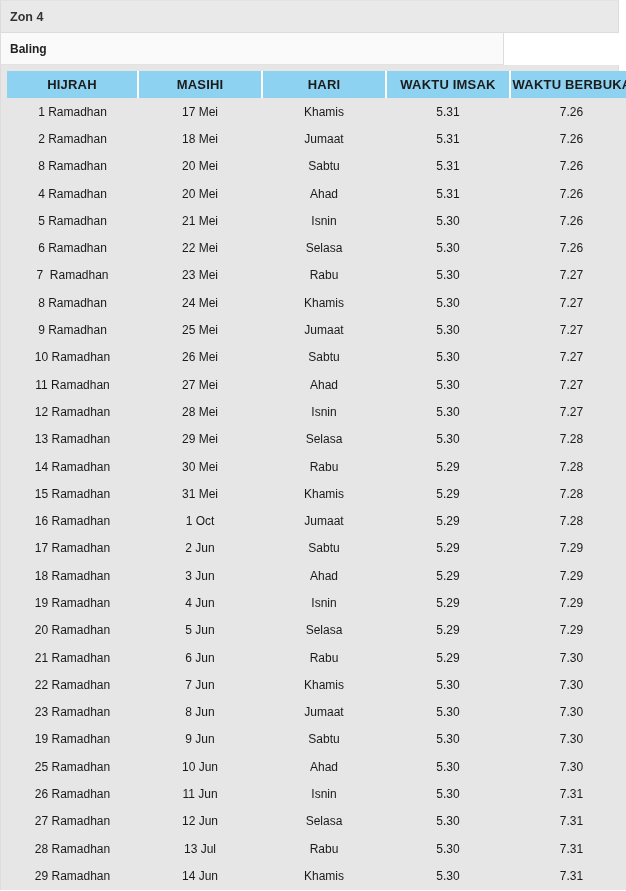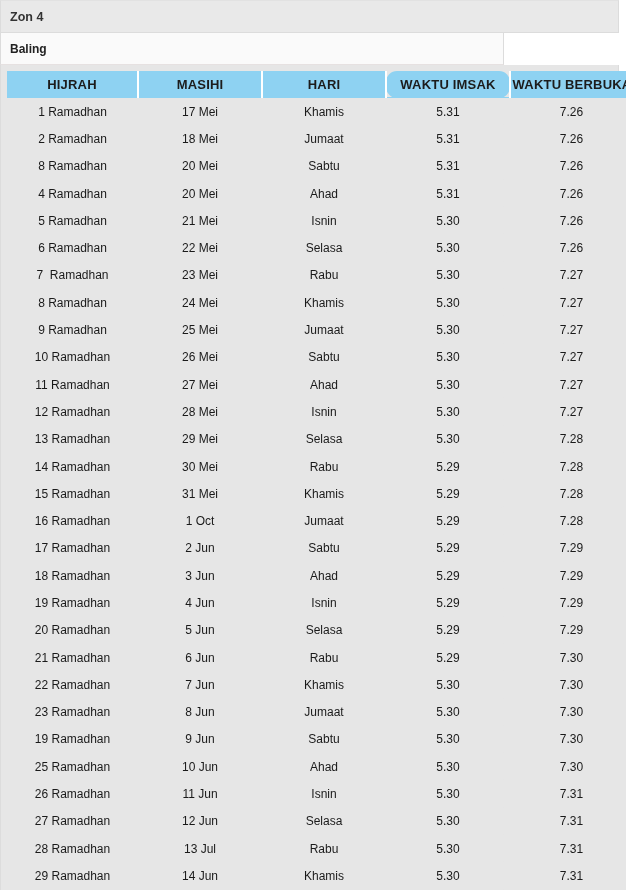--- a/index.html
+++ b/index.html
@@ -101,21 +101,21 @@
     white-space: pre;
   }
 
   td.col-imsak { background: #fcd7d2; }
   td.col-berbuka { background: #c9f7c4; }
 
   
   .w-hijrah   { width: 130px; }
   .w-masihi   { width: 122px; }
   .w-hari     { width: 122px; margin-top: 16px; }
-  .w-imsak    { width: 122px; border-radius: 11px; }
+  .w-imsak    { width: 122px; }
   .w-berbuka  { width: 122px; }
 </style>
 </head>
 <body>
 
 <div id="page">
 
   <div class="zone-bar">
     <span>Zon 4</span>
   </div>

